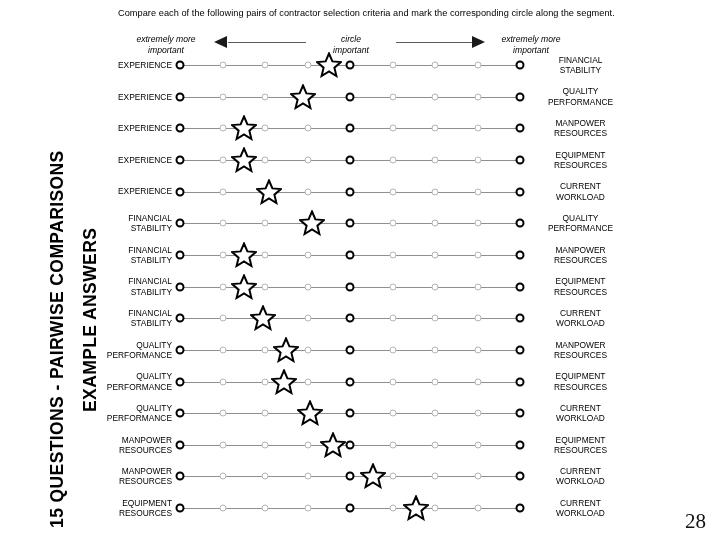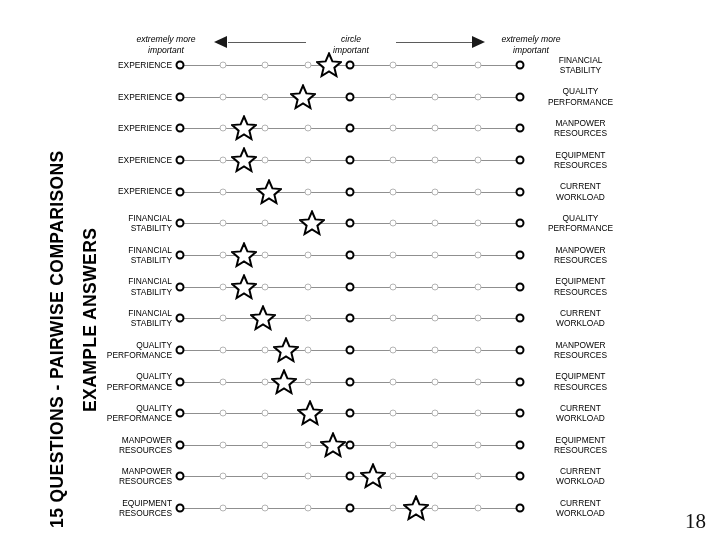--- a/index.html
+++ b/index.html
@@ -174,20 +174,21 @@
 </head>
 <body>
 
 <div id="slide">
 
   <div class="side-title-wrap">
     <div class="vtext main">15  QUESTIONS  - PAIRWISE  COMPARISONS</div>
     <div class="vtext sub">EXAMPLE   ANSWERS</div>
   </div>
 
+  <div class="instruction">Compare each of the following pairs of contractor selection criteria and mark the corresponding circle along the segment.</div>
 
   <div class="scale-header">
     <div class="hdr-label hdr-left">
       <div>extremely more</div>
       <div>important</div>
     </div>
     <div class="arrow-head left"></div>
     <div class="arrow-line arrow-left-line"></div>
 
     <div class="hdr-label hdr-mid">
@@ -540,15 +541,15 @@
         <div class="star" style="left: 415.875px; top: 15px;"><svg width="26" height="26" viewBox="0 0 26 26">
             <polygon points="13,1.5 16.4,9.4 24.9,10.1 18.4,15.7 20.4,24 13,19.5 5.6,24 7.6,15.7 1.1,10.1 9.6,9.4" fill="#ffffff" stroke="#000000" stroke-width="2" stroke-linejoin="miter"></polygon>
           </svg></div>
         <div class="label-right" style="top: 4.8px;">
           <div>CURRENT</div>
           <div>WORKLOAD</div>
         </div>
       </div>
     </div>
 
-  <div class="page-number">18</div>
+  <div class="page-number">28</div>
 
 </div>
 
 </body></html>

